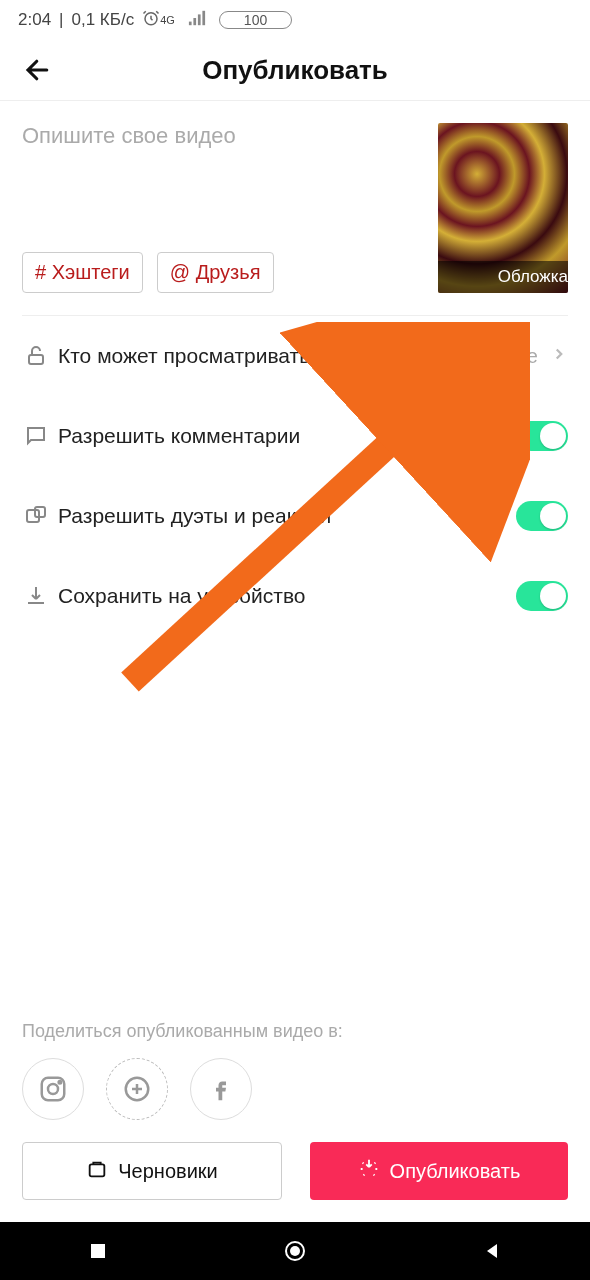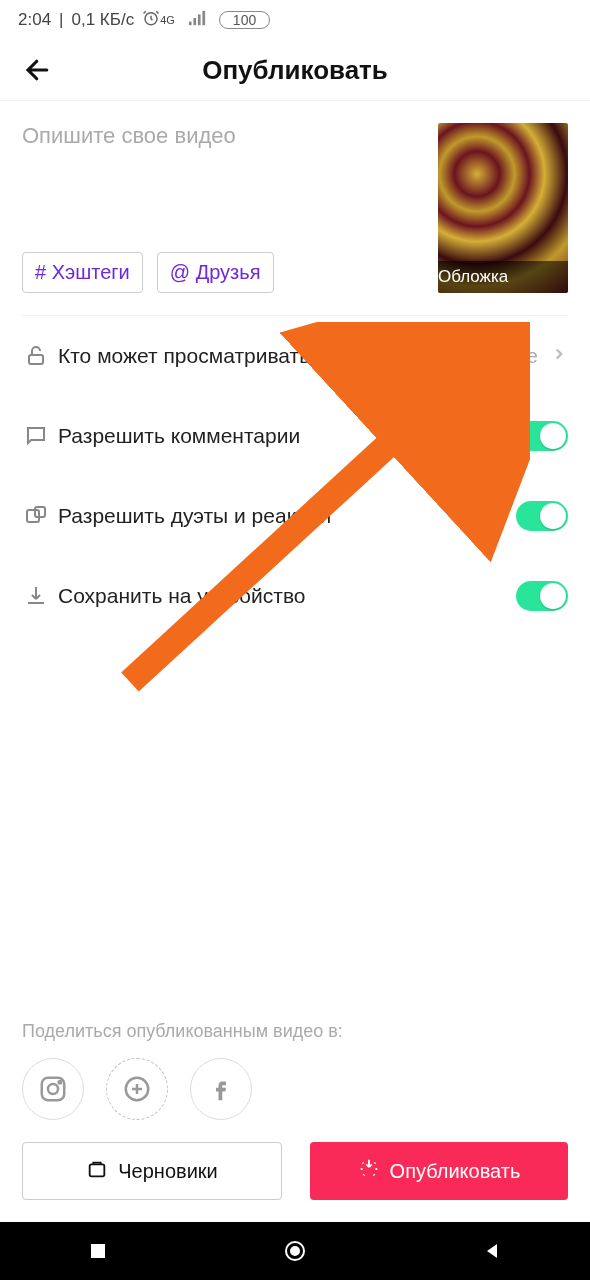--- a/index.html
+++ b/index.html
@@ -1,32 +1,32 @@
 <!DOCTYPE html>
 <html><head>
 <meta charset="utf-8">
 <style>
   * { box-sizing: border-box; margin: 0; padding: 0; }
   html, body { width: 590px; height: 1280px; font-family: -apple-system, Helvetica, Arial, sans-serif; background: #fff; color: #111; }
   body { display: flex; flex-direction: column; }
   .status-bar { height: 40px; display: flex; align-items: center; padding: 0 18px; font-size: 17px; color: #444; }
   .status-left { display: flex; align-items: center; gap: 8px; }
   .status-right { display: flex; align-items: center; gap: 13px; }
-  .battery-pill { border: 1.5px solid #888; border-radius: 10px; padding: 0 13px; font-size: 14px; color: #555; }
+  .battery-pill { border: 1.5px solid #888; border-radius: 10px; padding: 0 24px; font-size: 14px; color: #555; }
   .header { height: 60px; display: flex; align-items: center; padding: 0 18px; }
   .back { width: 40px; height: 40px; display:flex; align-items:center; justify-content:center; }
   .title { flex: 1; text-align: center; font-size: 26px; font-weight: 600; margin-left:-40px; }
   .divider { height: 1px; background: #eee; }
   .compose { padding: 22px; display: flex; gap: 18px; }
   .compose-left { flex: 1; display:flex; flex-direction:column; justify-content:space-between; }
   .placeholder { color: #aaa; font-size: 22px; }
   .chip-row { display: flex; gap: 14px; margin-top: 80px; }
-  .chip { border: 1px solid #ccc; border-radius: 4px; padding: 8px 12px; font-size: 20px; color:#6d28d9; }
+  .chip { border: 1px solid #ccc; border-radius: 4px; padding: 8px 12px; font-size: 20px; color:#b91c1c; }
   .thumb { width: 130px; height: 170px; position: relative; border-radius: 2px; overflow:hidden; background: radial-gradient(circle at 30% 30%, #d4af37 0%, #6b1420 15%, #c09a2b 25%, #6b1420 35%, #d4af37 45%, #3a0a10 60%, #c09a2b 75%, #6b1420 100%); }
-  .thumb-label { position:absolute; bottom:0; left:0; right:0; background:rgba(0,0,0,0.55); color:#fff; text-align:left; font-size:17px; padding:6px 0; }
+  .thumb-label { position:absolute; bottom:0; left:0; right:0; background:rgba(0,0,0,0.55); color:#fff; text-align:right; font-size:17px; padding:6px 0; }
   .settings { padding: 0 22px; position: relative; }
   .row { display: flex; align-items: center; height: 80px; gap: 8px; }
   .row .icon { width: 28px; height: 28px; display:flex; align-items:center; justify-content:center; color:#888; }
   .row .label { flex: 1; font-size: 21px; color:#222; }
   .row .value { color:#aaa; font-size:20px; margin-right:4px; }
   .chevron { color:#bbb; }
   .toggle { width: 52px; height: 30px; border-radius: 15px; background:#28e59a; position:relative; }
   .toggle::after { content:""; position:absolute; right:2px; top:2px; width:26px; height:26px; border-radius:50%; background:#fff; box-shadow: 0 1px 2px rgba(0,0,0,0.2);}
   .share-section { padding: 0 22px; }
   .share-title { color:#aaa; font-size:18px; margin-bottom:16px; }

